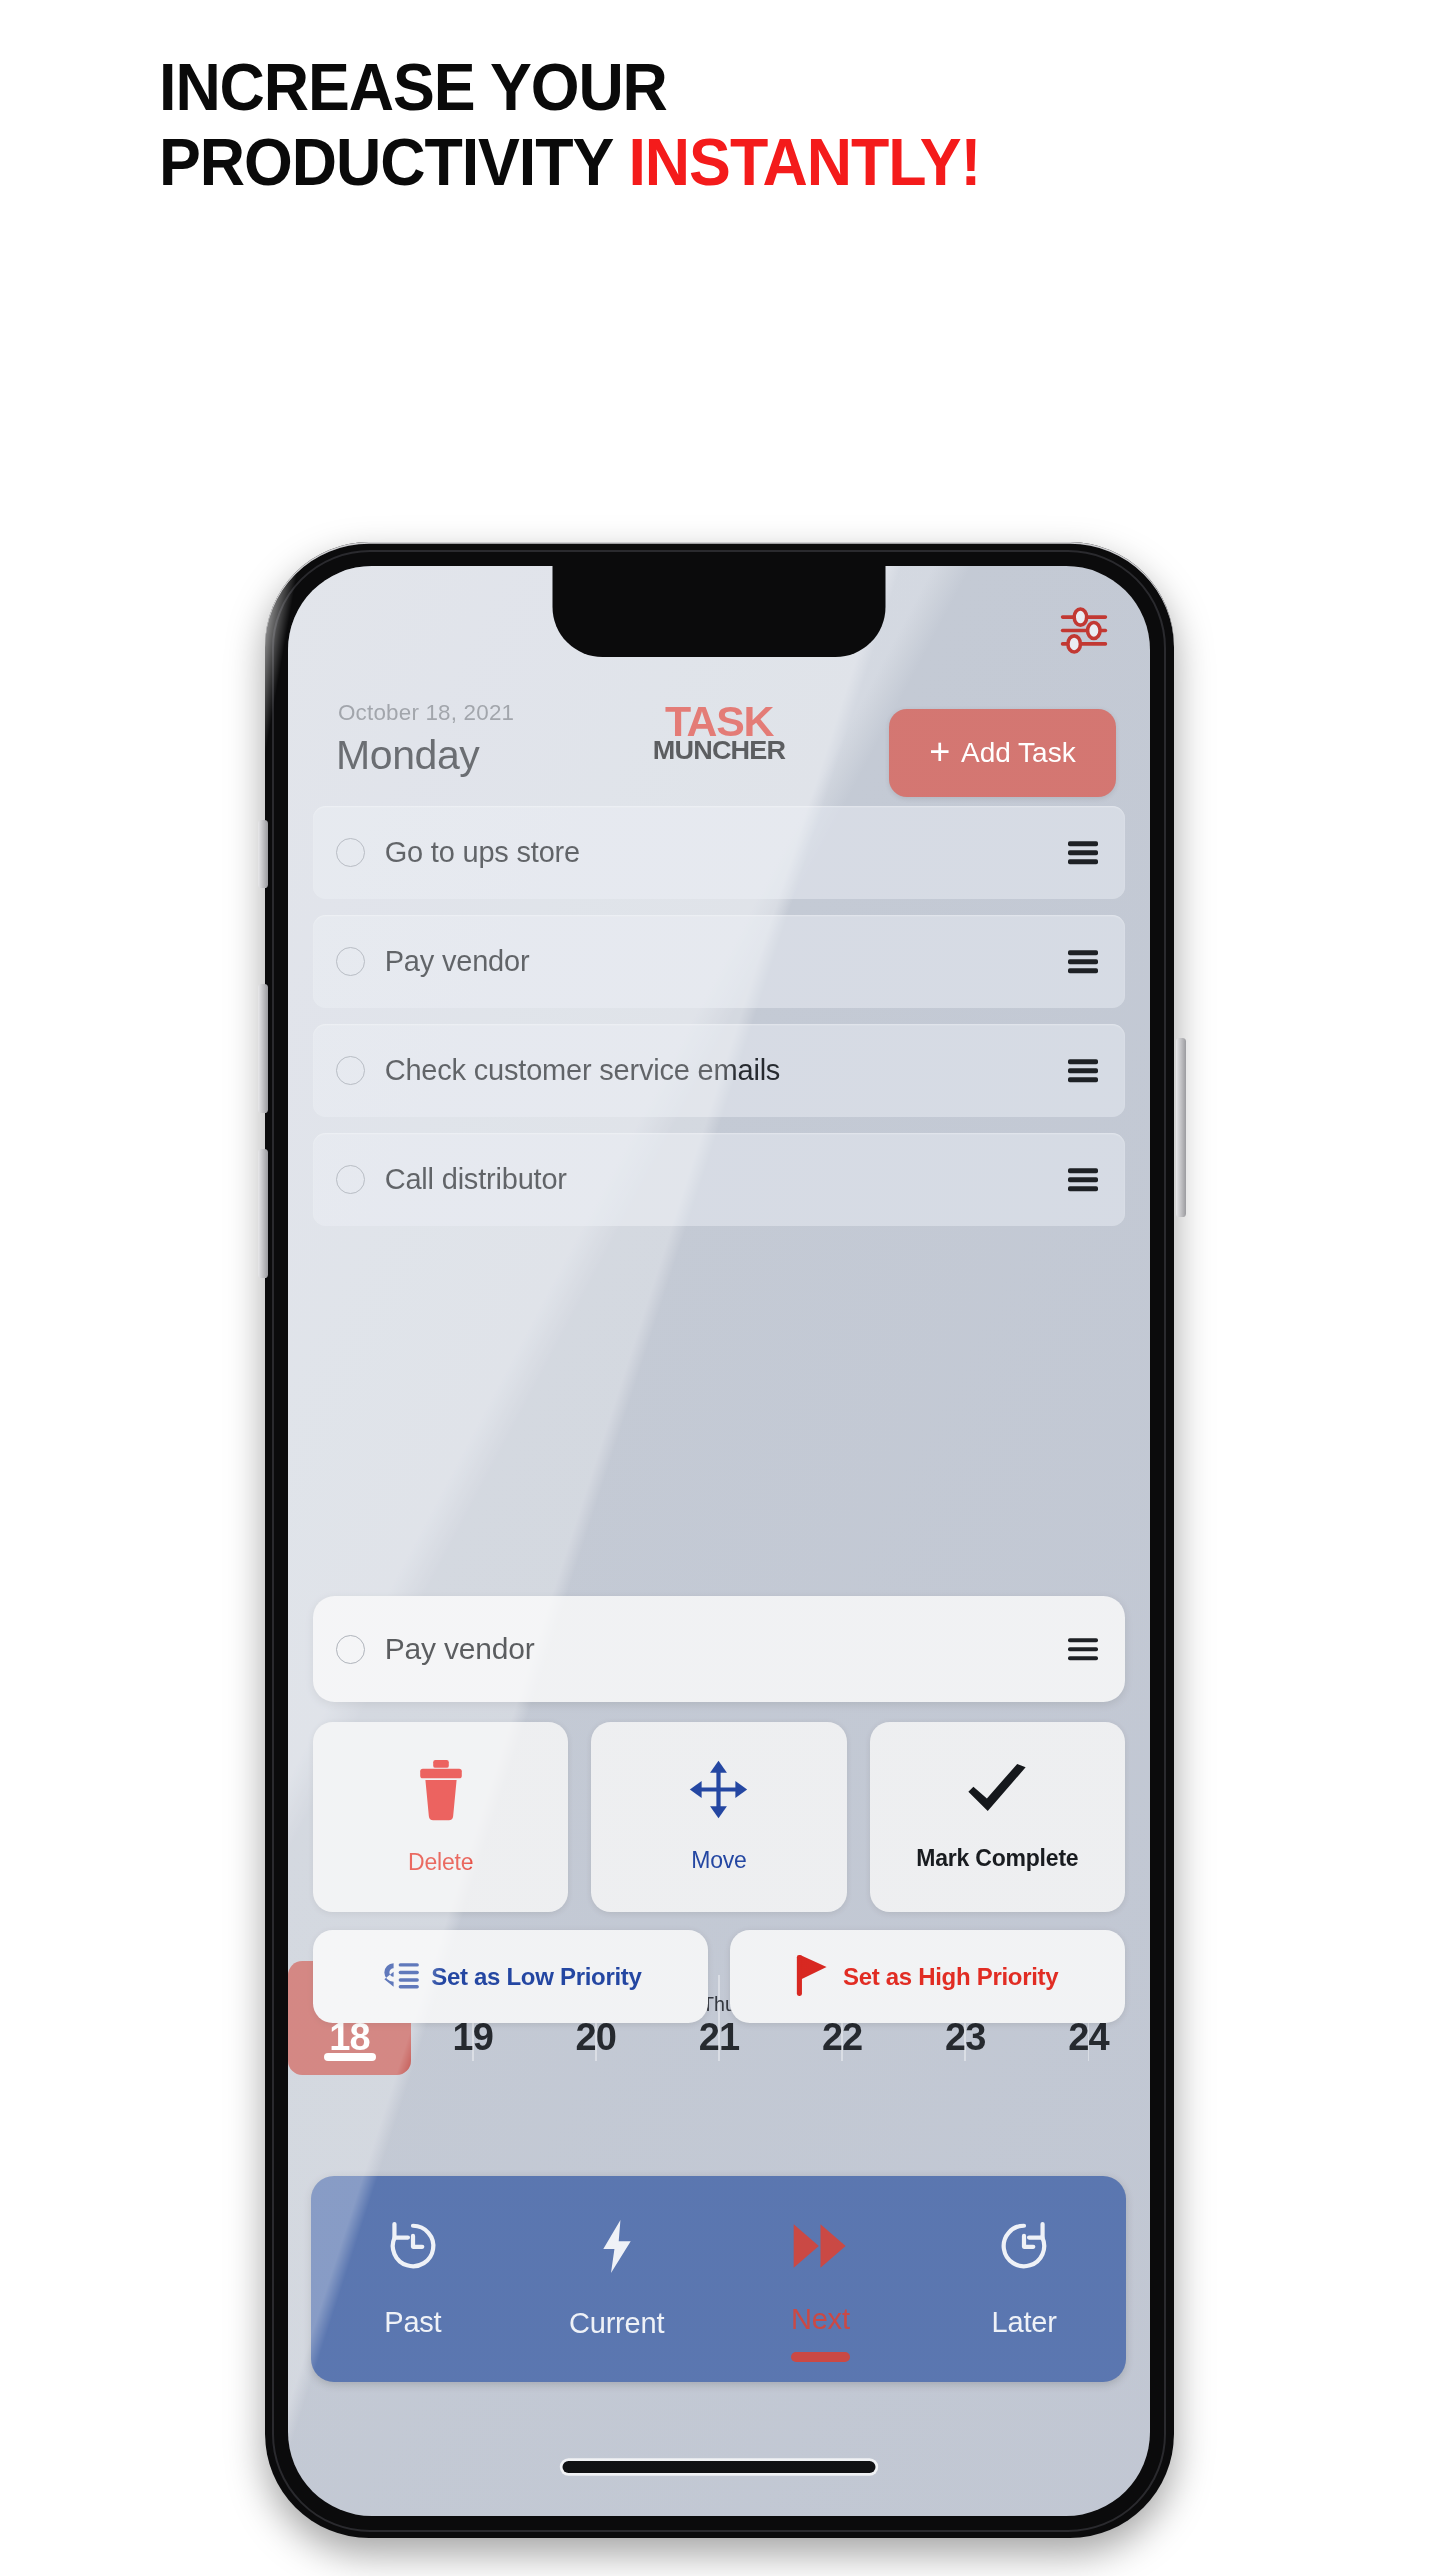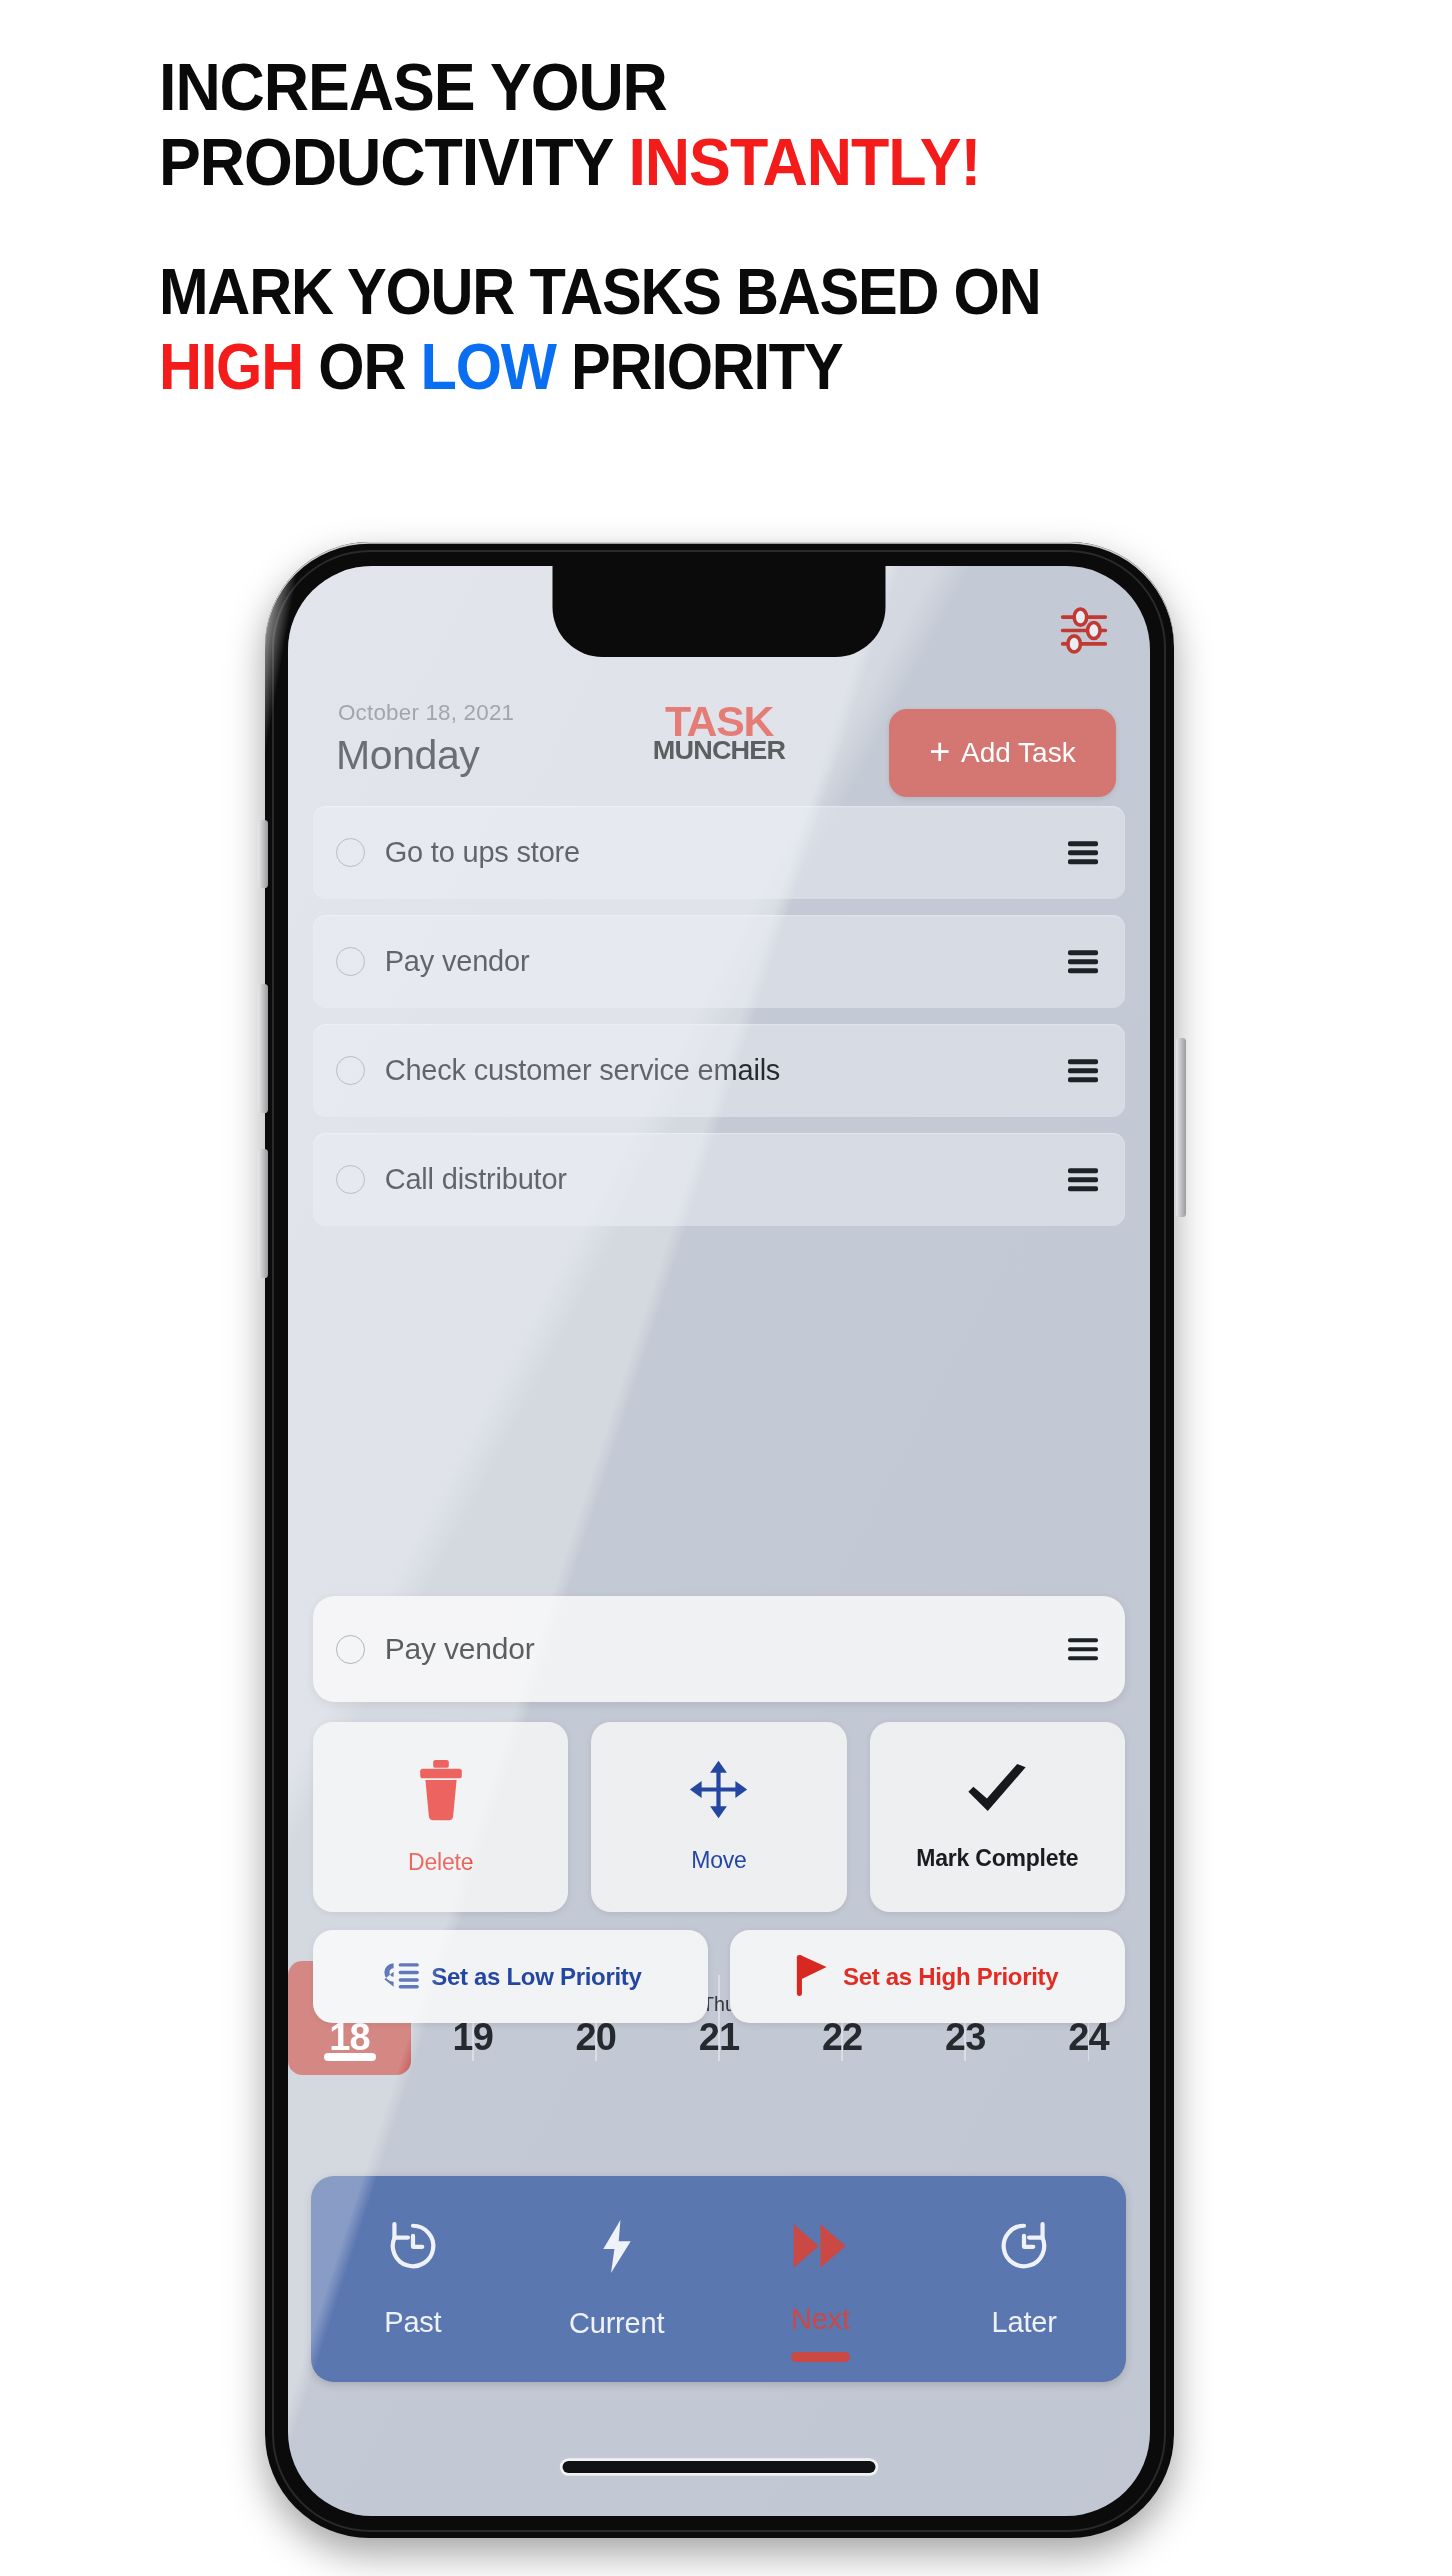--- a/index.html
+++ b/index.html
@@ -207,24 +207,20 @@
 </head>
 <body>
 
 <div class="page">
 
   <div class="headline-block">
     <div class="hl-line">INCREASE YOUR</div>
     <div class="hl-line l2"><span>PRODUCTIVITY </span><span class="red">INSTANTLY</span><span class="red">!</span></div>
   </div>
 
-  <div class="headline-block2">
-    <div class="hl2-line">MARK YOUR TASKS BASED ON</div>
-    <div class="hl2-line l2"><span class="red">HIGH</span><span> OR </span><span class="blue">LOW</span><span> PRIORITY</span></div>
-  </div>
 
   <div class="phone-wrap">
     <div class="phone-body"></div>
     <div class="phone-rim"></div>
     <div class="phone-sheen"></div>
 
     <div class="btn-side mute"></div>
     <div class="btn-side volup"></div>
     <div class="btn-side voldn"></div>
     <div class="btn-side power"></div>

